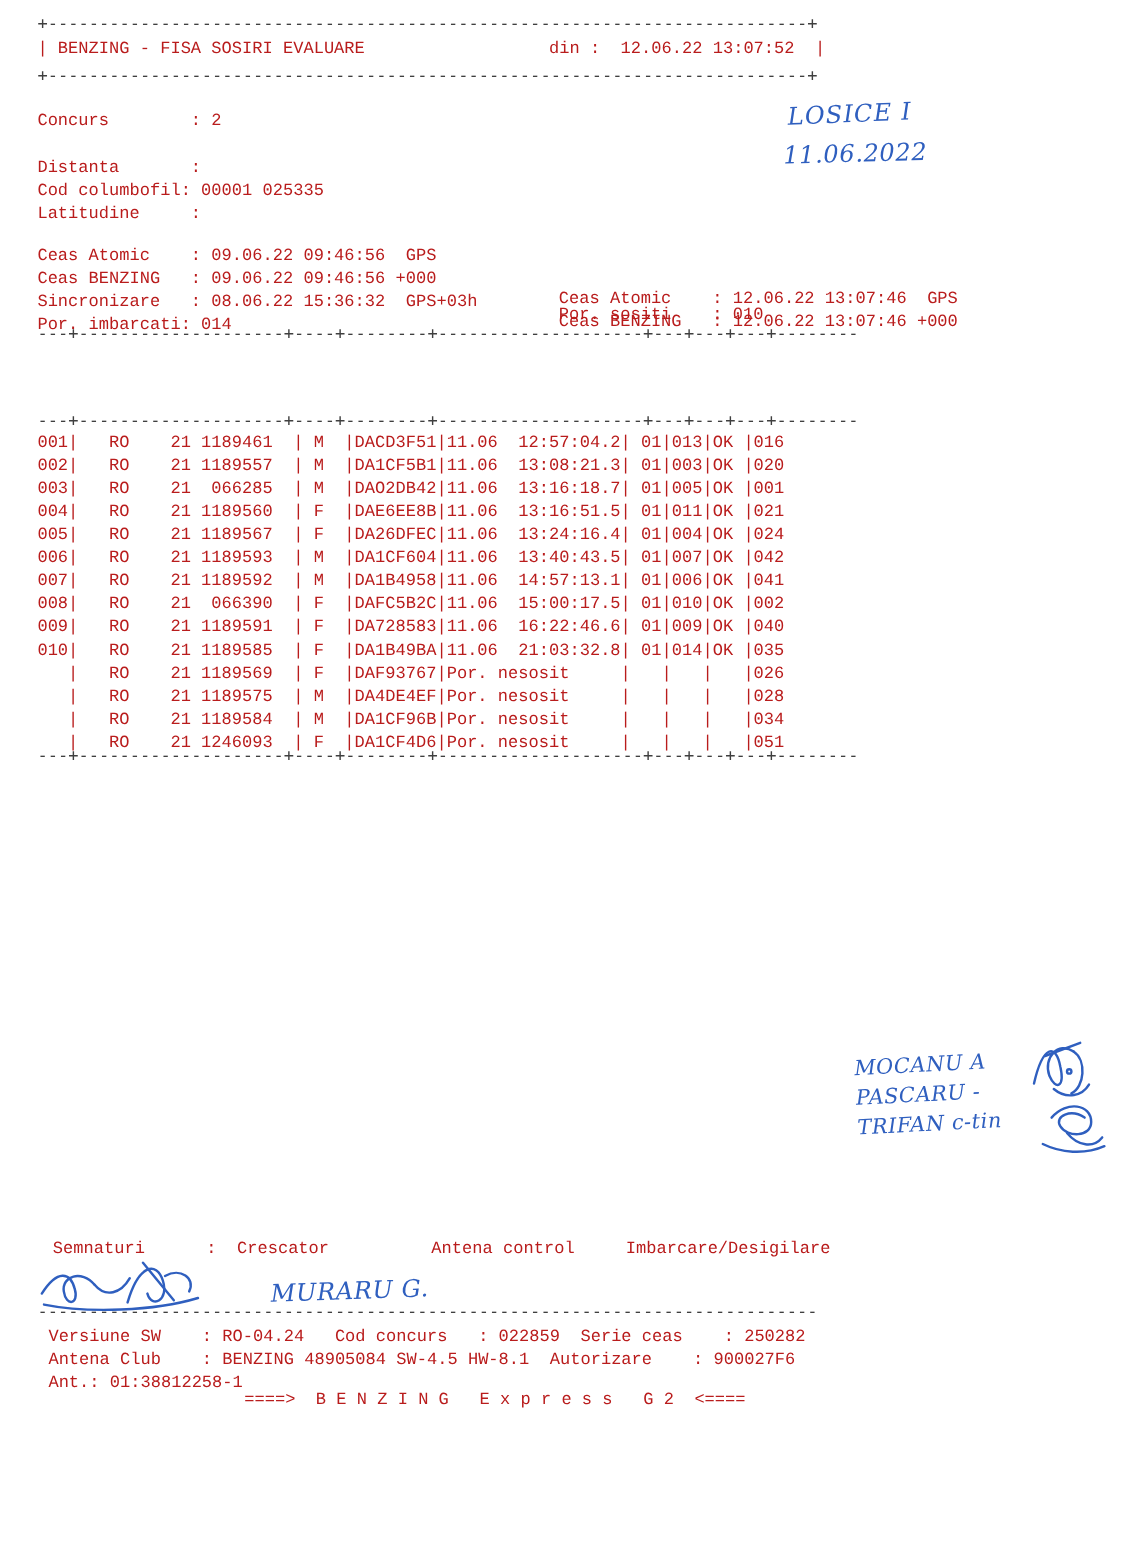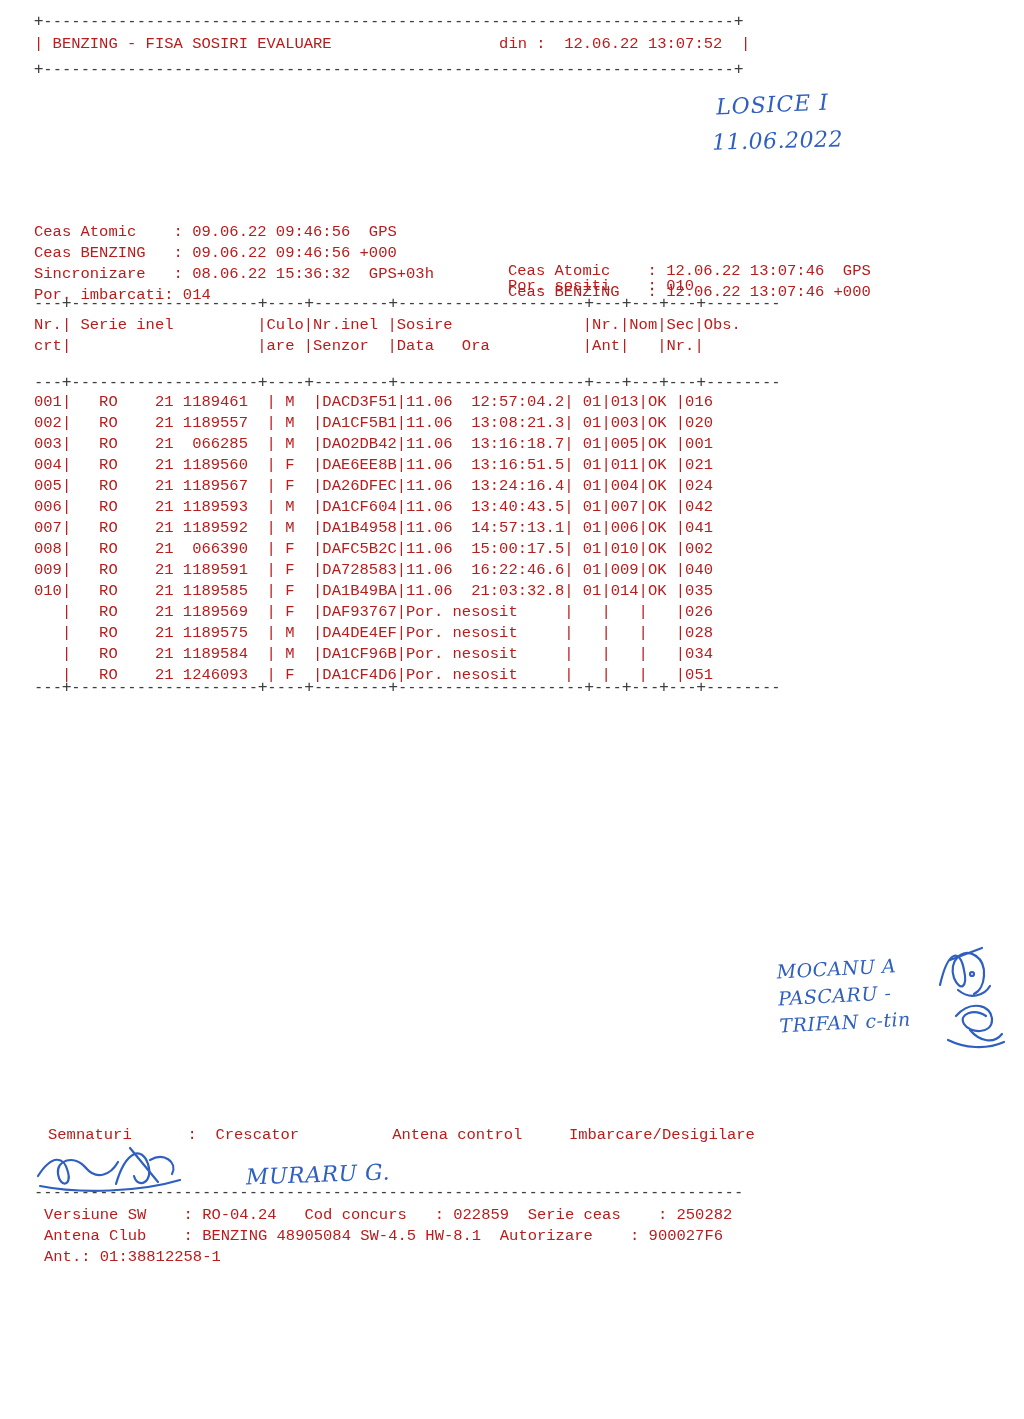--- a/index.html
+++ b/index.html
@@ -98,44 +98,48 @@
 </style>
 </head>
 <body>
 
 <div class="page">
 
   <div class="rule" id="header-top-rule">+--------------------------------------------------------------------------+</div>
   <div class="mono" id="header-title-line">| BENZING - FISA SOSIRI EVALUARE                  din :  12.06.22 13:07:52  |</div>
   <div class="rule" id="header-bottom-rule">+--------------------------------------------------------------------------+</div>
 
+  <div class="mono" id="info-left">Concurs        : 2
+
+Distanta       :
+Cod columbofil: 00001 025335
+Latitudine     :</div>
 
   <div class="mono" id="clock-block">Ceas Atomic    : 09.06.22 09:46:56  GPS
 Ceas BENZING   : 09.06.22 09:46:56 +000
 Sincronizare   : 08.06.22 15:36:32  GPS+03h
 Por. imbarcati: 014</div>
   <div class="mono" id="clock-right">Ceas Atomic    : 12.06.22 13:07:46  GPS
 Ceas BENZING   : 12.06.22 13:07:46 +000</div>
   <div class="mono" id="porumbei-sositi">Por. sositi    : 010</div>
 
   <div class="rule" id="table-rule-top">---+--------------------+----+--------+--------------------+---+---+---+--------</div>
-  <div class="mono" id="table-head"><span>Nr.| Serie inel         |Culo|Nr.inel |Sosire              |Nr.|Nom|Sec|Obs.</span>
-<span>crt|                    |are |Senzor  |Data   Ora          |Ant|   |Nr.|</span></div>
   <div class="rule" id="table-rule-mid">---+--------------------+----+--------+--------------------+---+---+---+--------</div>
 
   <div class="mono" id="table-body"><div class="mono">001|   RO    21 1189461  | M  |DACD3F51|11.06  12:57:04.2| 01|013|OK |016</div><div class="mono">002|   RO    21 1189557  | M  |DA1CF5B1|11.06  13:08:21.3| 01|003|OK |020</div><div class="mono">003|   RO    21  066285  | M  |DAO2DB42|11.06  13:16:18.7| 01|005|OK |001</div><div class="mono">004|   RO    21 1189560  | F  |DAE6EE8B|11.06  13:16:51.5| 01|011|OK |021</div><div class="mono">005|   RO    21 1189567  | F  |DA26DFEC|11.06  13:24:16.4| 01|004|OK |024</div><div class="mono">006|   RO    21 1189593  | M  |DA1CF604|11.06  13:40:43.5| 01|007|OK |042</div><div class="mono">007|   RO    21 1189592  | M  |DA1B4958|11.06  14:57:13.1| 01|006|OK |041</div><div class="mono">008|   RO    21  066390  | F  |DAFC5B2C|11.06  15:00:17.5| 01|010|OK |002</div><div class="mono">009|   RO    21 1189591  | F  |DA728583|11.06  16:22:46.6| 01|009|OK |040</div><div class="mono">010|   RO    21 1189585  | F  |DA1B49BA|11.06  21:03:32.8| 01|014|OK |035</div><div class="mono">   |   RO    21 1189569  | F  |DAF93767|Por. nesosit     |   |   |   |026</div><div class="mono">   |   RO    21 1189575  | M  |DA4DE4EF|Por. nesosit     |   |   |   |028</div><div class="mono">   |   RO    21 1189584  | M  |DA1CF96B|Por. nesosit     |   |   |   |034</div><div class="mono">   |   RO    21 1246093  | F  |DA1CF4D6|Por. nesosit     |   |   |   |051</div></div>
 
   <div class="rule" id="table-rule-bot">---+--------------------+----+--------+--------------------+---+---+---+--------</div>
 
   <div class="mono" id="sig-labels">Semnaturi      :  Crescator          Antena control     Imbarcare/Desigilare</div>
   <div class="rule" id="sig-rule">----------------------------------------------------------------------------</div>
 
   <div class="mono" id="footer-block">Versiune SW    : RO-04.24   Cod concurs   : 022859  Serie ceas    : 250282
 Antena Club    : BENZING 48905084 SW-4.5 HW-8.1  Autorizare    : 900027F6
 Ant.: 01:38812258-1</div>
+  <div class="mono" id="footer-express">====&gt;  B E N Z I N G   E x p r e s s   G 2  &lt;====</div>
 
   <div class="handwriting" id="hw-loc">LOSICE I</div>
   <div class="handwriting" id="hw-date">11.06.2022</div>
   <div class="handwriting" id="hw-comision">MOCANU A
 PASCARU -
 TRIFAN c-tin</div>
   <div class="handwriting" id="hw-crescator">MURARU G.</div>
 
   <svg class="scribble" id="scribble-comisie" width="90" height="130" viewBox="0 0 90 130">
     <g fill="none" stroke="#2f5fbf" stroke-width="2.2" stroke-linecap="round">

